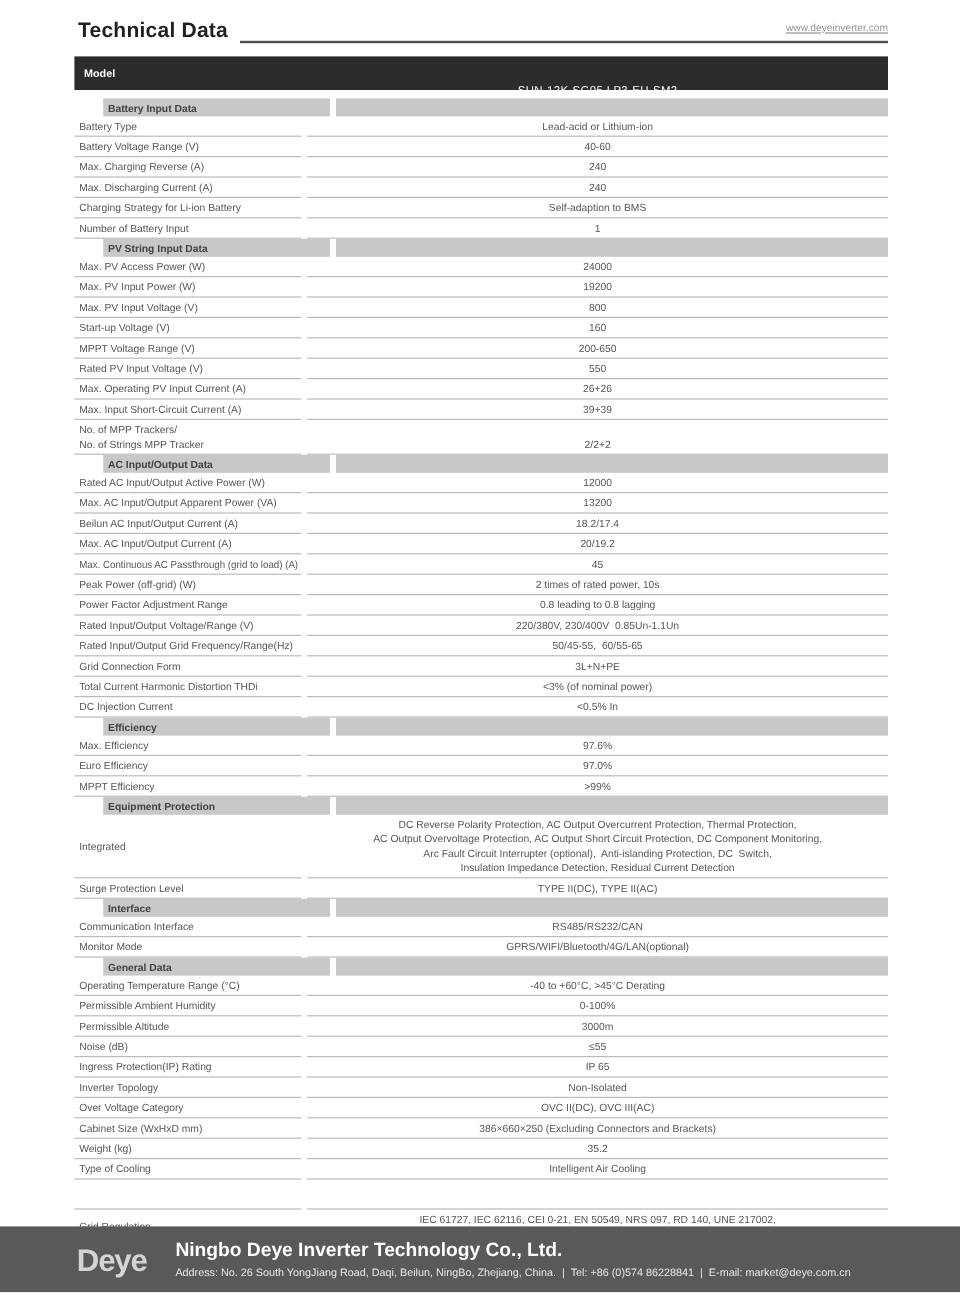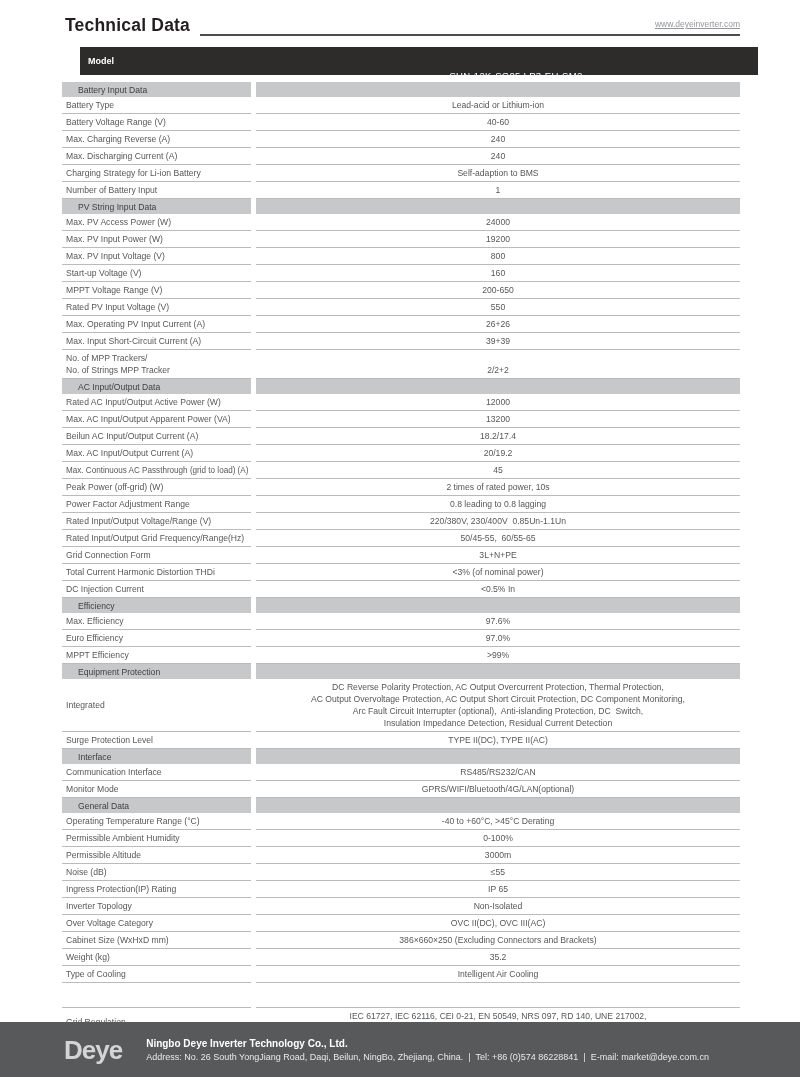--- a/index.html
+++ b/index.html
@@ -9,37 +9,37 @@
     color: var(--text,#565759);
   }
 
   
   .header { position:absolute; left:65px; right:60px; top:15px; display:flex; align-items:flex-end; }
   .title { margin:0; font-size:17.5px; font-weight:bold; color:var(--title-text,#231f20); letter-spacing:0.2px; white-space:nowrap; }
   .rule-wrap { flex:1; margin-left:10px; border-bottom:2.5px solid var(--rule,#4c4d4f); text-align:right; }
   .url { font-size:8.5px; color:var(--url-text,#939598); position:relative; top:-3px;text-decoration:underline; }
 
   
-  .model-bar { position:absolute; left:80px; width:678px; top:47px; height:28px;
+  .model-bar { position:absolute; left:62px; width:678px; top:47px; height:28px;
     background:var(--model-bar,#2d2c2b); display:flex; color:#fff; }
   .model-label { width:194px; display:flex; align-items:center; padding-left:8px; box-sizing:border-box;
     font-weight:bold; font-size:9px; }
   .model-value { flex:1; display:flex; align-items:center; justify-content:center; font-size:9.5px; letter-spacing:0.3px; white-space:pre;margin-top:28px; }
 
   
   .content { position:absolute; left:62px; top:82px; width:678px; }
   .srow { display:flex; gap:5px; }
   .cell { box-sizing:border-box; }
   .cell-label { width:189px; }
   .cell-value { flex:1; }
 
   .section-header { height:15px; }
   .section-header .cell { background:var(--section-bg,#c7c8ca); }
-  .section-header .cell-label { font-weight:normal; font-size:8.6px; color:var(--header-text,#414042);
-    display:flex; align-items:center; padding-left:16px; white-space:pre; }
+  .section-header .cell-label { font-weight:bold; font-size:8.6px; color:var(--header-text,#414042);
+    display:flex; align-items:center; padding-left:4px; white-space:pre;margin-left:24px; }
 
   .row { min-height:15.8px; }
   .row .cell-label {
     border-bottom:1px solid var(--line,#b9bbbd);
     display:flex; align-items:center; padding:2px 2px 2px 4px;
     font-size:8.6px; line-height:12px; overflow:hidden;
   }
   .row .cell-value {
     border-bottom:1px solid var(--line,#b9bbbd);
     display:flex; align-items:flex-end; justify-content:center;
@@ -50,21 +50,21 @@
 
   .standards { margin-top:24px; }
   .standards .row:first-child .cell-label,
   .standards .row:first-child .cell-value { border-top:1px solid var(--line,#b9bbbd); }
 
   
   .footer { position:absolute; left:0; right:0; bottom:0; height:55px;
     background:var(--footer-bg,#58595b); display:flex; align-items:center; }
   .logo { margin-left:64px; font-size:26px; font-weight:bold; color:#d2d4d5; letter-spacing:-1px; line-height:1; }
   .footer-text { margin-left:24px; }
-  .company { font-size:10px; font-weight:bold; color:#ffffff; margin-bottom:3px; }
+  .company { font-size:16px; font-weight:bold; color:#ffffff; margin-bottom:3px; }
   .address { font-size:9px; color:#e8e9e9; white-space:pre; }
 </style>
 </head>
 <body>
 
 <div class="page">
 
   <div class="header">
     <h1 class="title">Technical Data</h1>
     <div class="rule-wrap">

